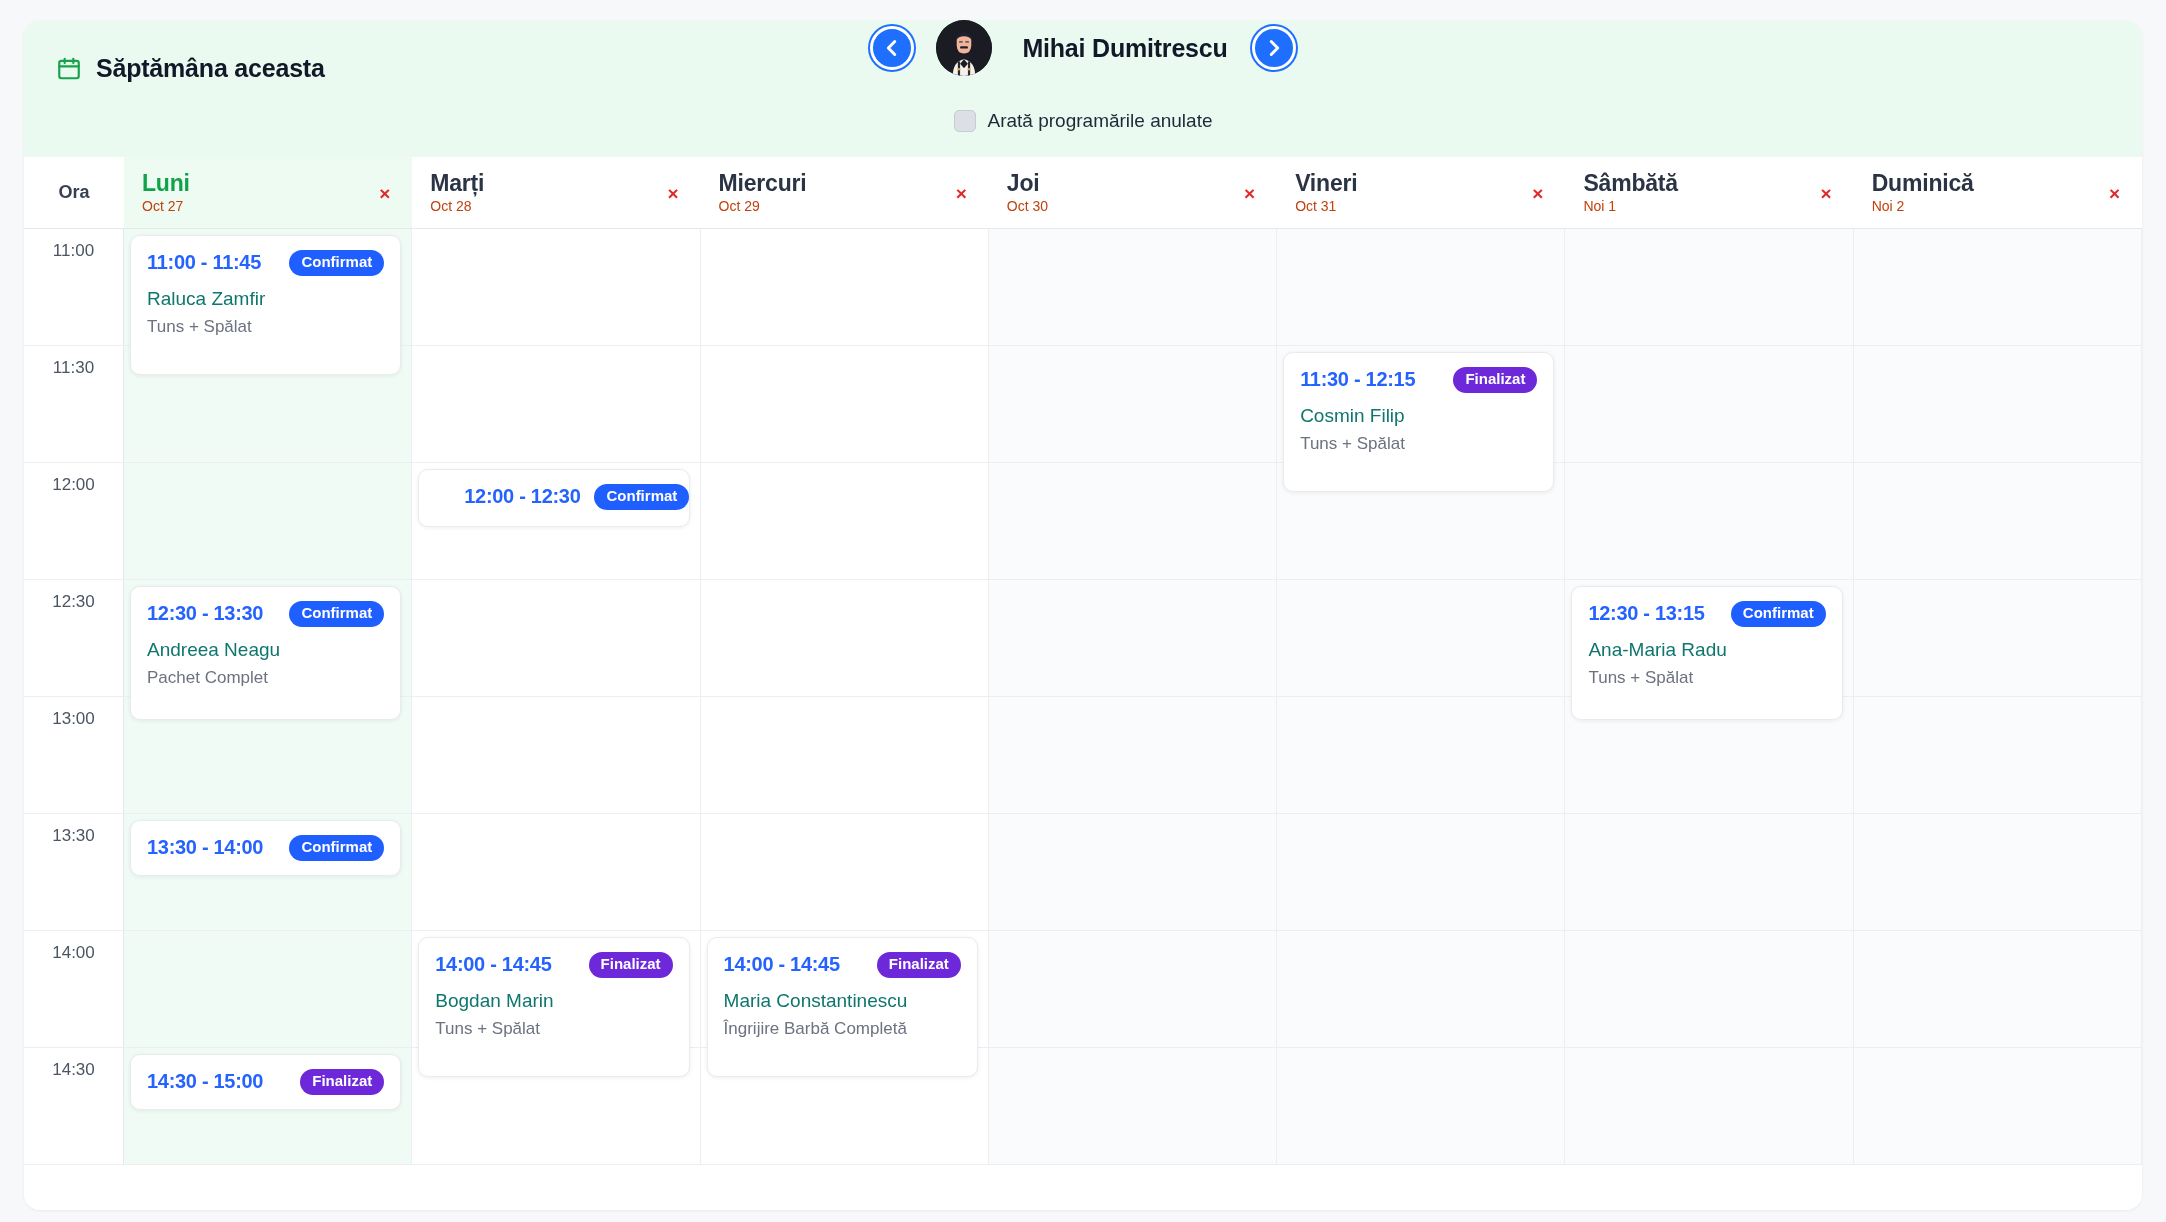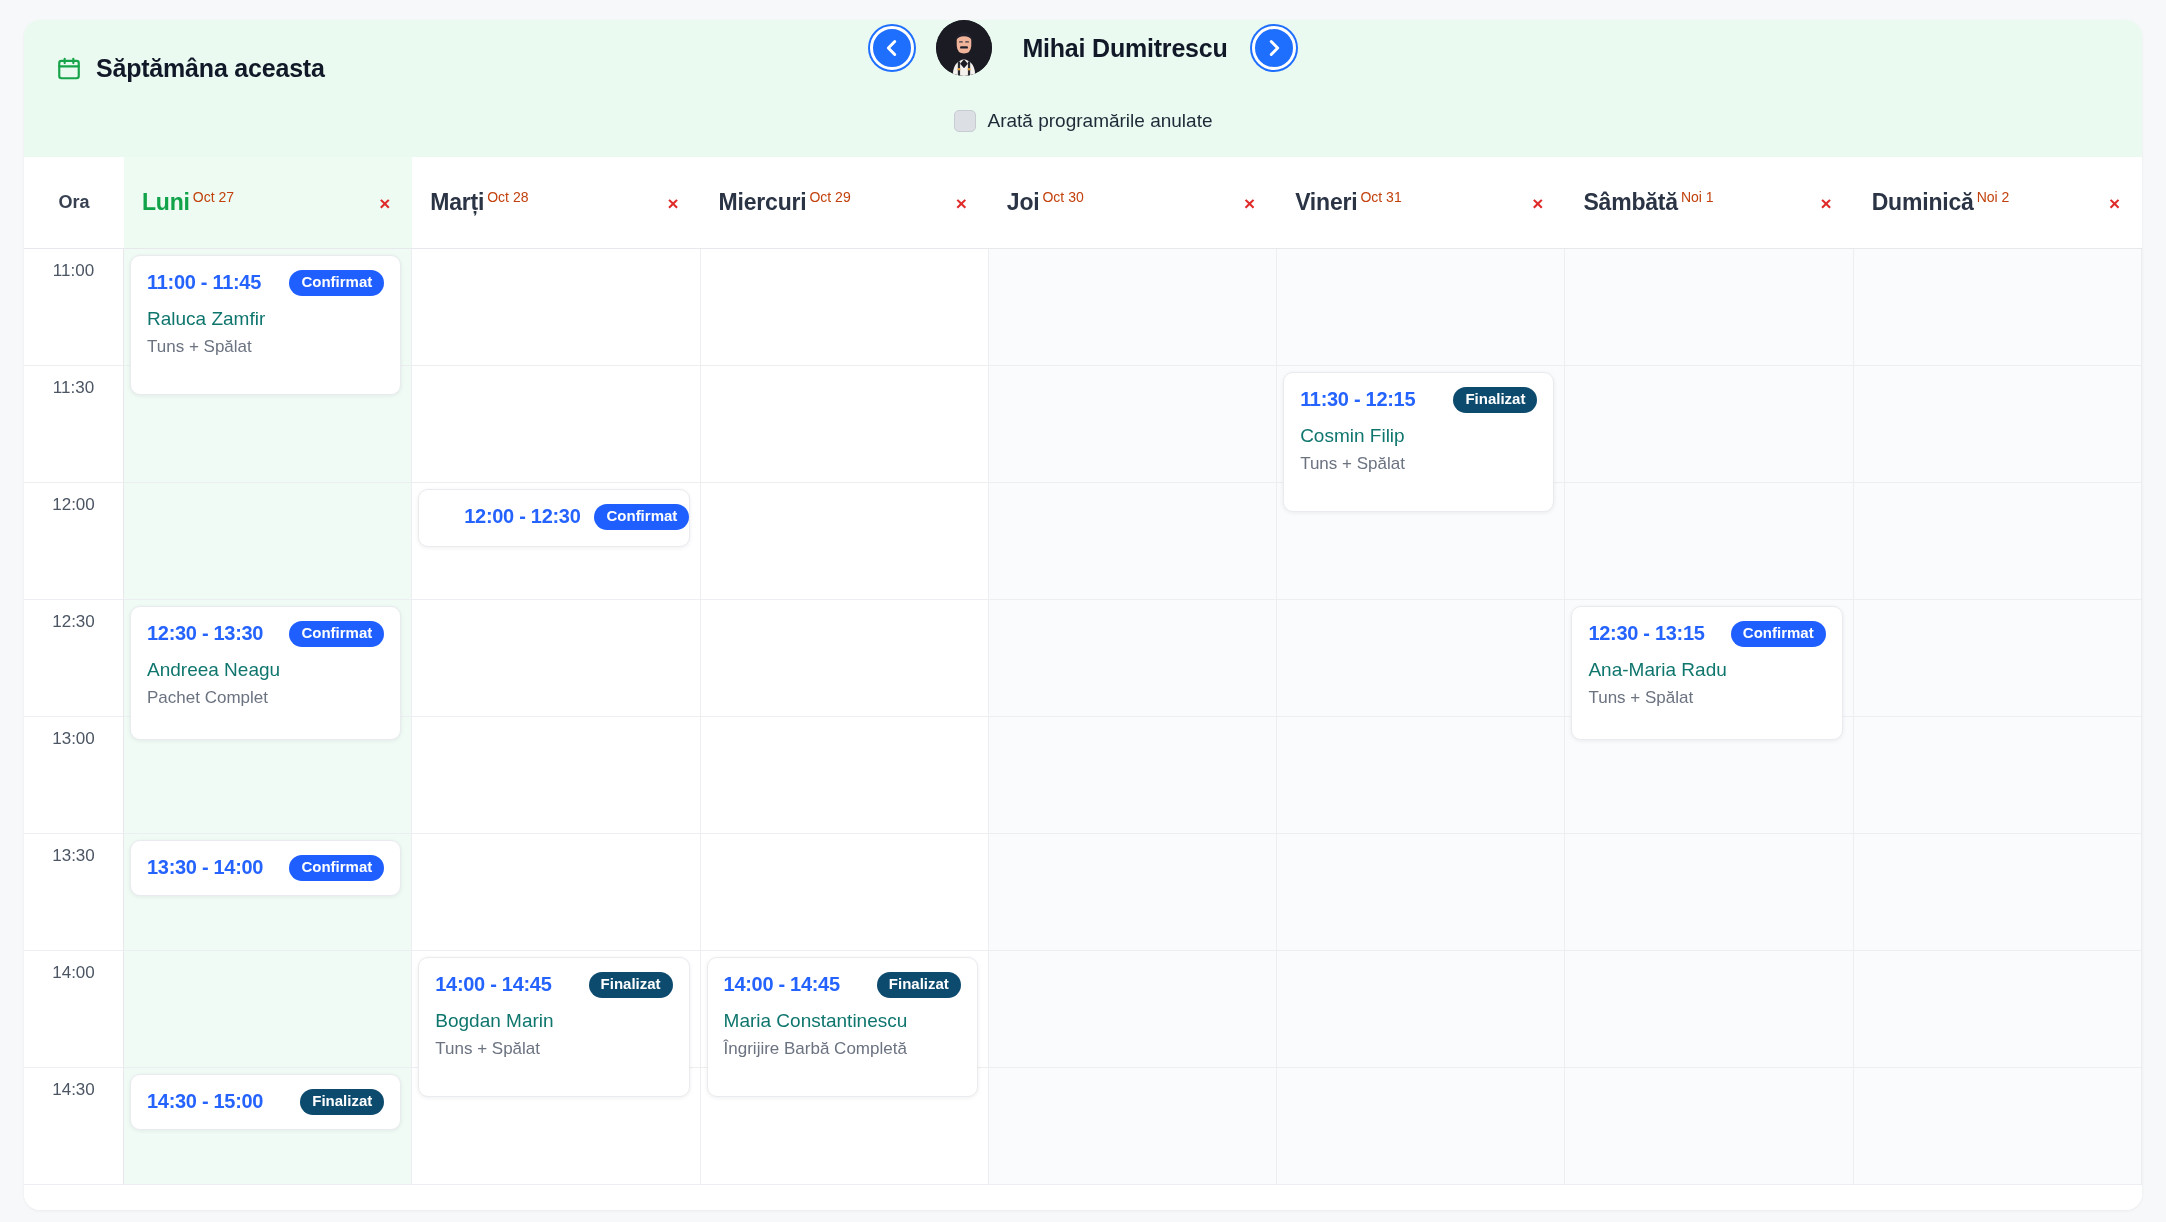--- a/index.html
+++ b/index.html
@@ -144,42 +144,42 @@
   }
 
   .grid {
     display: grid;
     grid-template-columns: 100px repeat(7, 1fr);
     width: 2118px;
   }
 
   
   .dayhead {
-    height: 92px;
+    height: 72px;
     border-bottom: 1px solid #e6e8ec;
     display: flex;
     align-items: center;
     position: relative;
     padding: 0 18px;
   }
 
   .dayhead.time-col {
     justify-content: center;
     padding: 0;
   }
 
   .dayhead.today { background: #edfbf2; }
 
   .time-head-text {
     font-size: 18px;
     font-weight: 700;
     color: #374151;
   }
 
-  .day-stack { display: flex; flex-direction: row; gap: 3px; }
+  .day-stack { display: flex; flex-direction: column; gap: 3px; }
 
   .day-name {
     font-size: 23px;
     font-weight: 700;
     color: #2b3445;
     letter-spacing: -0.2px;
     line-height: 1.1;
   }
   .day-name.today-name { color: #11a34a; }
 
@@ -262,21 +262,21 @@
   .badge {
     font-size: 15px;
     font-weight: 700;
     color: #ffffff;
     border-radius: 999px;
     padding: 4px 12px 5px 12px;
     white-space: nowrap;
     line-height: 1.1;
   }
   .badge-confirmat { background: #1f5fff; }
-  .badge-finalizat { background: #0c4a6e; }
+  .badge-finalizat { background: #6d28d9; }
 
   .appt-client {
     font-size: 19px;
     color: #0f766e;
     font-weight: 400;
     margin-bottom: 7px;
     white-space: nowrap;
   }
 
   .appt-service {

